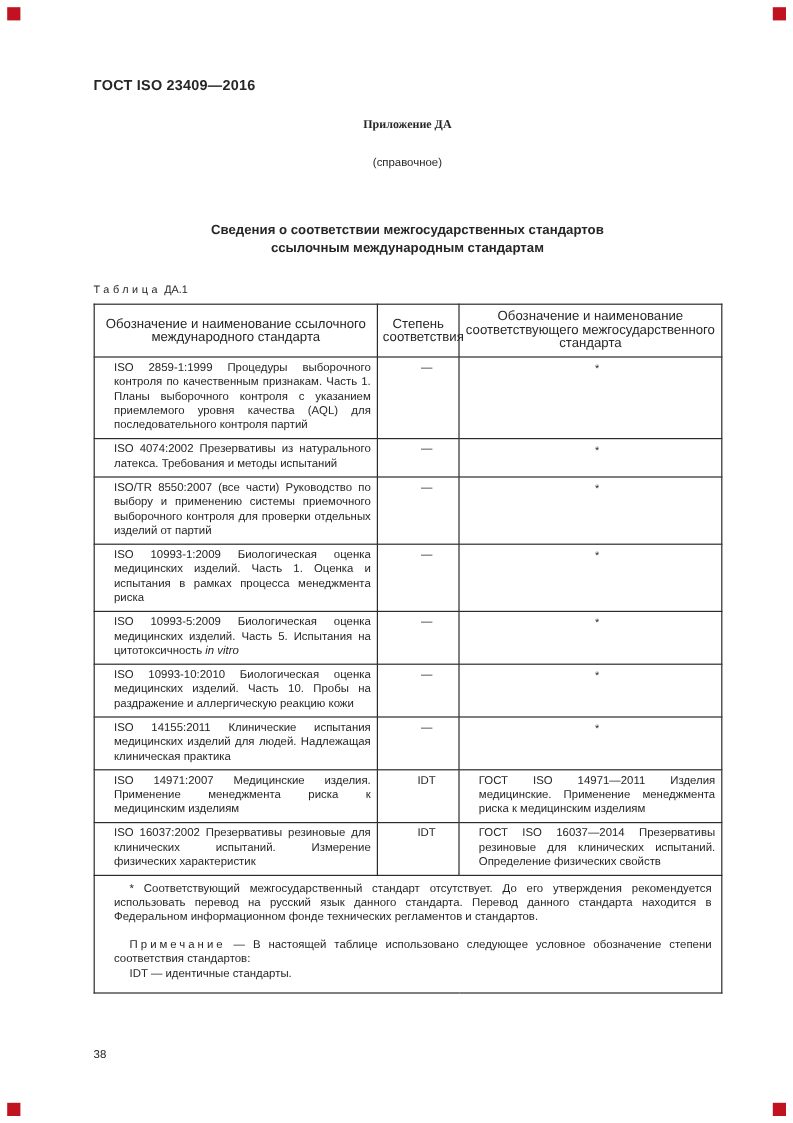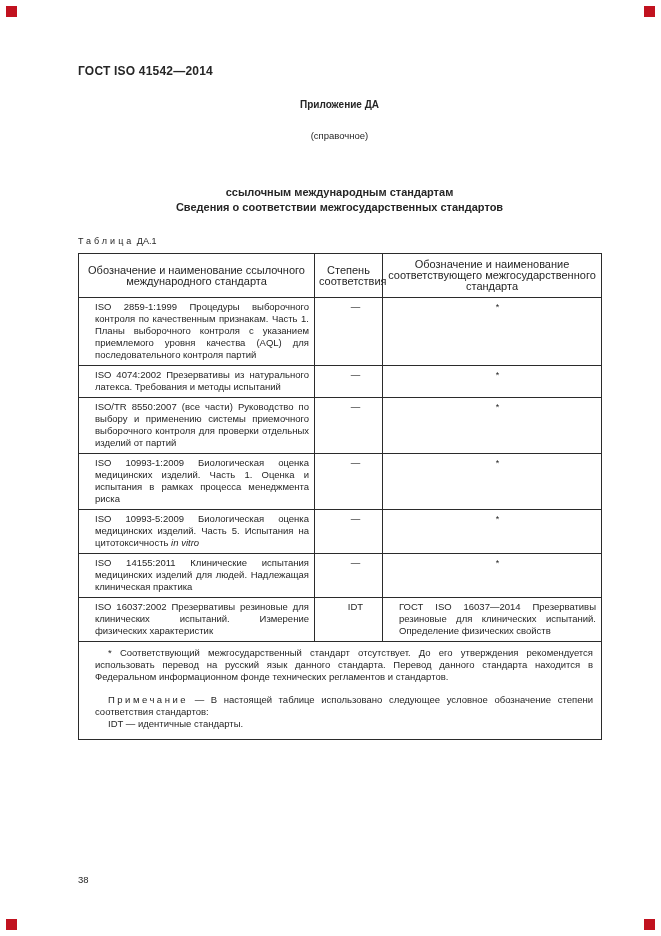--- a/index.html
+++ b/index.html
@@ -23,21 +23,21 @@
   .corner-marker.tl { top: 6px;  left: 6px; }
   .corner-marker.tr { top: 6px;  right: 6px; }
   .corner-marker.bl { bottom: 6px; left: 6px; }
   .corner-marker.br { bottom: 6px; right: 6px; }
 
   .content { padding: 64px 60px 0 78px; }
 
   .doc-code { font-size: 12px; font-weight: bold; letter-spacing: 0.2px; }
 
   .appendix { text-align: center; margin-top: 21px; }
-  .appendix-title { font-size: 10px; font-weight: bold; }
+  .appendix-title { font-size: 10px; font-weight: bold; font-family: Liberation Serif, serif; }
   .appendix-sub   { font-size: 9.5px; margin-top: 20px; }
 
   .main-title {
     text-align: center;
     margin-top: 44px;
     font-size: 11px;
     font-weight: bold;
     line-height: 15px;
   }
 
@@ -97,30 +97,30 @@
 </head>
 <body>
 
 <div class="page">
   <div class="corner-marker tl"></div>
   <div class="corner-marker tr"></div>
   <div class="corner-marker bl"></div>
   <div class="corner-marker br"></div>
 
   <div class="content">
-    <div class="doc-code">ГОСТ ISO 41542—2014</div>
+    <div class="doc-code">ГОСТ ISO 23409—2016</div>
 
     <div class="appendix">
       <div class="appendix-title">Приложение ДА</div>
       <div class="appendix-sub">(справочное)</div>
     </div>
 
     <div class="main-title">
+      <div>Сведения о соответствии межгосударственных стандартов</div>
       <div>ссылочным международным стандартам</div>
-      <div>Сведения о соответствии межгосударственных стандартов</div>
     </div>
 
     <div class="table-label">
       <span class="spaced">Таблица</span>
       <span>ДА.1</span>
     </div>
 
     <table class="da1">
       <colgroup>
           <col class="c1">
@@ -154,23 +154,33 @@
           <td class="cell-ref">ISO 10993-1:2009 Биологическая оценка медицинских изделий. Часть 1. Оценка и испытания в рамках процесса менеджмента риска</td>
           <td class="cell-deg">—</td>
           <td class="cell-match star">*</td>
         </tr>
         <tr>
           <td class="cell-ref"><span>ISO 10993-5:2009 Биологическая оценка медицинских изделий. Часть 5. Испытания на цитотоксичность </span><span class="it">in vitro</span></td>
           <td class="cell-deg">—</td>
           <td class="cell-match star">*</td>
         </tr>
         <tr>
+          <td class="cell-ref">ISO 10993-10:2010 Биологическая оценка медицинских изделий. Часть 10. Пробы на раздражение и аллергическую реакцию кожи</td>
+          <td class="cell-deg">—</td>
+          <td class="cell-match star">*</td>
+        </tr>
+        <tr>
           <td class="cell-ref">ISO 14155:2011 Клинические испытания медицинских изделий для людей. Надлежащая клиническая практика</td>
           <td class="cell-deg">—</td>
           <td class="cell-match star">*</td>
+        </tr>
+        <tr>
+          <td class="cell-ref">ISO 14971:2007 Медицинские изделия. Применение менеджмента риска к медицинским изделиям</td>
+          <td class="cell-deg">IDT</td>
+          <td class="cell-match text">ГОСТ ISO 14971—2011 Изделия медицинские. Применение менеджмента риска к медицинским изделиям</td>
         </tr>
         <tr>
           <td class="cell-ref">ISO 16037:2002 Презервативы резиновые для клинических испытаний. Измерение физических характеристик</td>
           <td class="cell-deg">IDT</td>
           <td class="cell-match text">ГОСТ ISO 16037—2014 Презервативы резиновые для клинических испытаний. Определение физических свойств</td>
         </tr>
         <tr>
           <td class="footcell" colspan="3">
             <p>* Соответствующий межгосударственный стандарт отсутствует. До его утверждения рекомендуется использовать перевод на русский язык данного стандарта. Перевод данного стандарта находится в Федеральном информационном фонде технических регламентов и стандартов.</p>
             <p class="note-para"><span class="note-label">Примечание</span> <span>— В настоящей таблице использовано следующее условное обозначение степени соответствия стандартов:</span></p>

